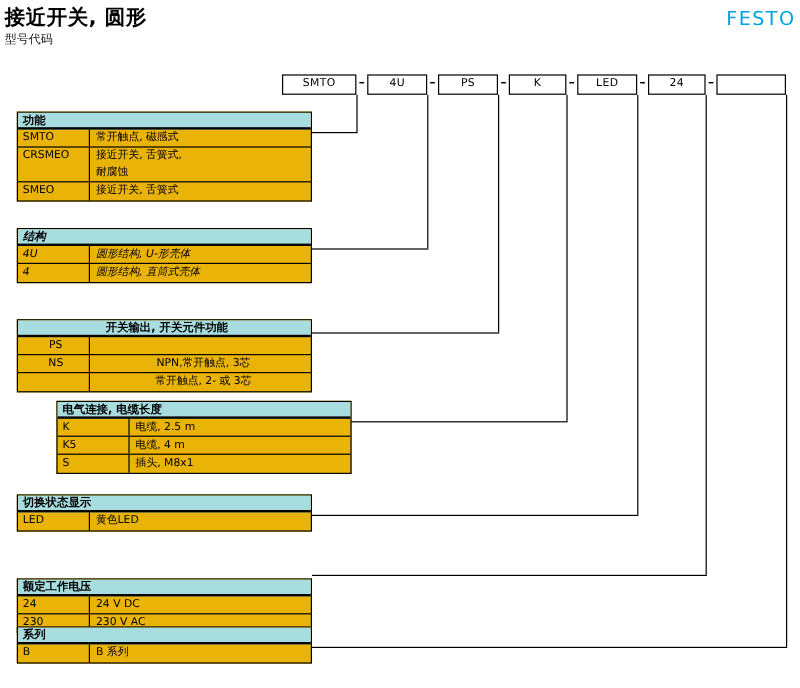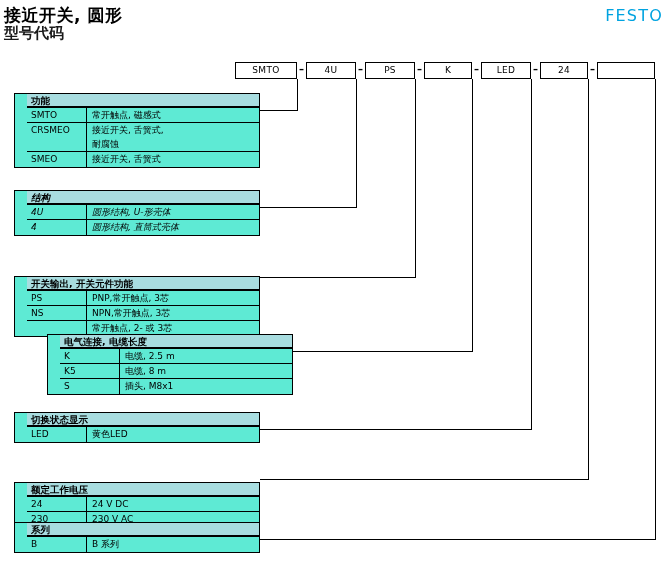--- a/index.html
+++ b/index.html
@@ -32,22 +32,22 @@
     font-size: 17px;
     font-weight: bold;
     letter-spacing: 0.5px;
     line-height: 19px;
     white-space: nowrap;
   }
   .page-subtitle {
     position: absolute;
     left: 4px;
     top: 28px;
-    font-size: 15px;
-    font-weight: bold;
+    font-size: 10px;
+    font-weight: normal;
     line-height: 11px;
     color: #1a1a1a;
     white-space: nowrap;
   }
   .brand-logo {
     position: absolute;
     right: 4px;
     top: 6px;
     font-size: 16px;
     font-weight: normal;
@@ -95,22 +95,21 @@
   .conn-v { width: 1px; }
   .conn-h { height: 1px; }
 
   
   .opt-table {
     position: absolute;
     left: 14px;
     width: 246px;
     border: 1px solid #000000;
     box-sizing: border-box;
-    background: #5eead4;
-    padding-left: 12px;
+    background: #eab308;
   }
   .opt-header {
     background: #a8dde0;
     border-bottom: 2px solid #000000;
     height: 14px;
     line-height: 13px;
     font-size: 9.5px;
     font-weight: bold;
     padding-left: 4px;
     box-sizing: border-box;
@@ -208,44 +207,43 @@
         <div class="opt-header">结构</div>
         <div class="opt-row">
           <div class="opt-code">4U</div>
           <div class="opt-desc">圆形结构, U-形壳体</div>
         </div>
         <div class="opt-row">
           <div class="opt-code">4</div>
           <div class="opt-desc">圆形结构, 直筒式壳体</div>
         </div>
       </div>
-      <div class="opt-table" style="top: 276px;">
+      <div class="opt-table" style="top: 266px; text-align: center;">
         <div class="opt-header">开关输出, 开关元件功能</div>
         <div class="opt-row">
           <div class="opt-code">PS</div>
-          <div class="opt-desc">PNP,常开触点, 3芯</div>
         </div>
         <div class="opt-row">
           <div class="opt-code">NS</div>
           <div class="opt-desc">NPN,常开触点, 3芯</div>
         </div>
         <div class="opt-row">
           <div class="opt-code"></div>
           <div class="opt-desc">常开触点, 2- 或 3芯</div>
         </div>
       </div>
       <div class="opt-table" style="top: 334px; margin-left: 33px;">
         <div class="opt-header">电气连接, 电缆长度</div>
         <div class="opt-row">
           <div class="opt-code">K</div>
           <div class="opt-desc">电缆, 2.5 m</div>
         </div>
         <div class="opt-row">
           <div class="opt-code">K5</div>
-          <div class="opt-desc">电缆, 8 m</div>
+          <div class="opt-desc">电缆, 4 m</div>
         </div>
         <div class="opt-row">
           <div class="opt-code">S</div>
           <div class="opt-desc">插头, M8x1</div>
         </div>
       </div>
       <div class="opt-table" style="top: 412px;">
         <div class="opt-header">切换状态显示</div>
         <div class="opt-row">
           <div class="opt-code">LED</div>

